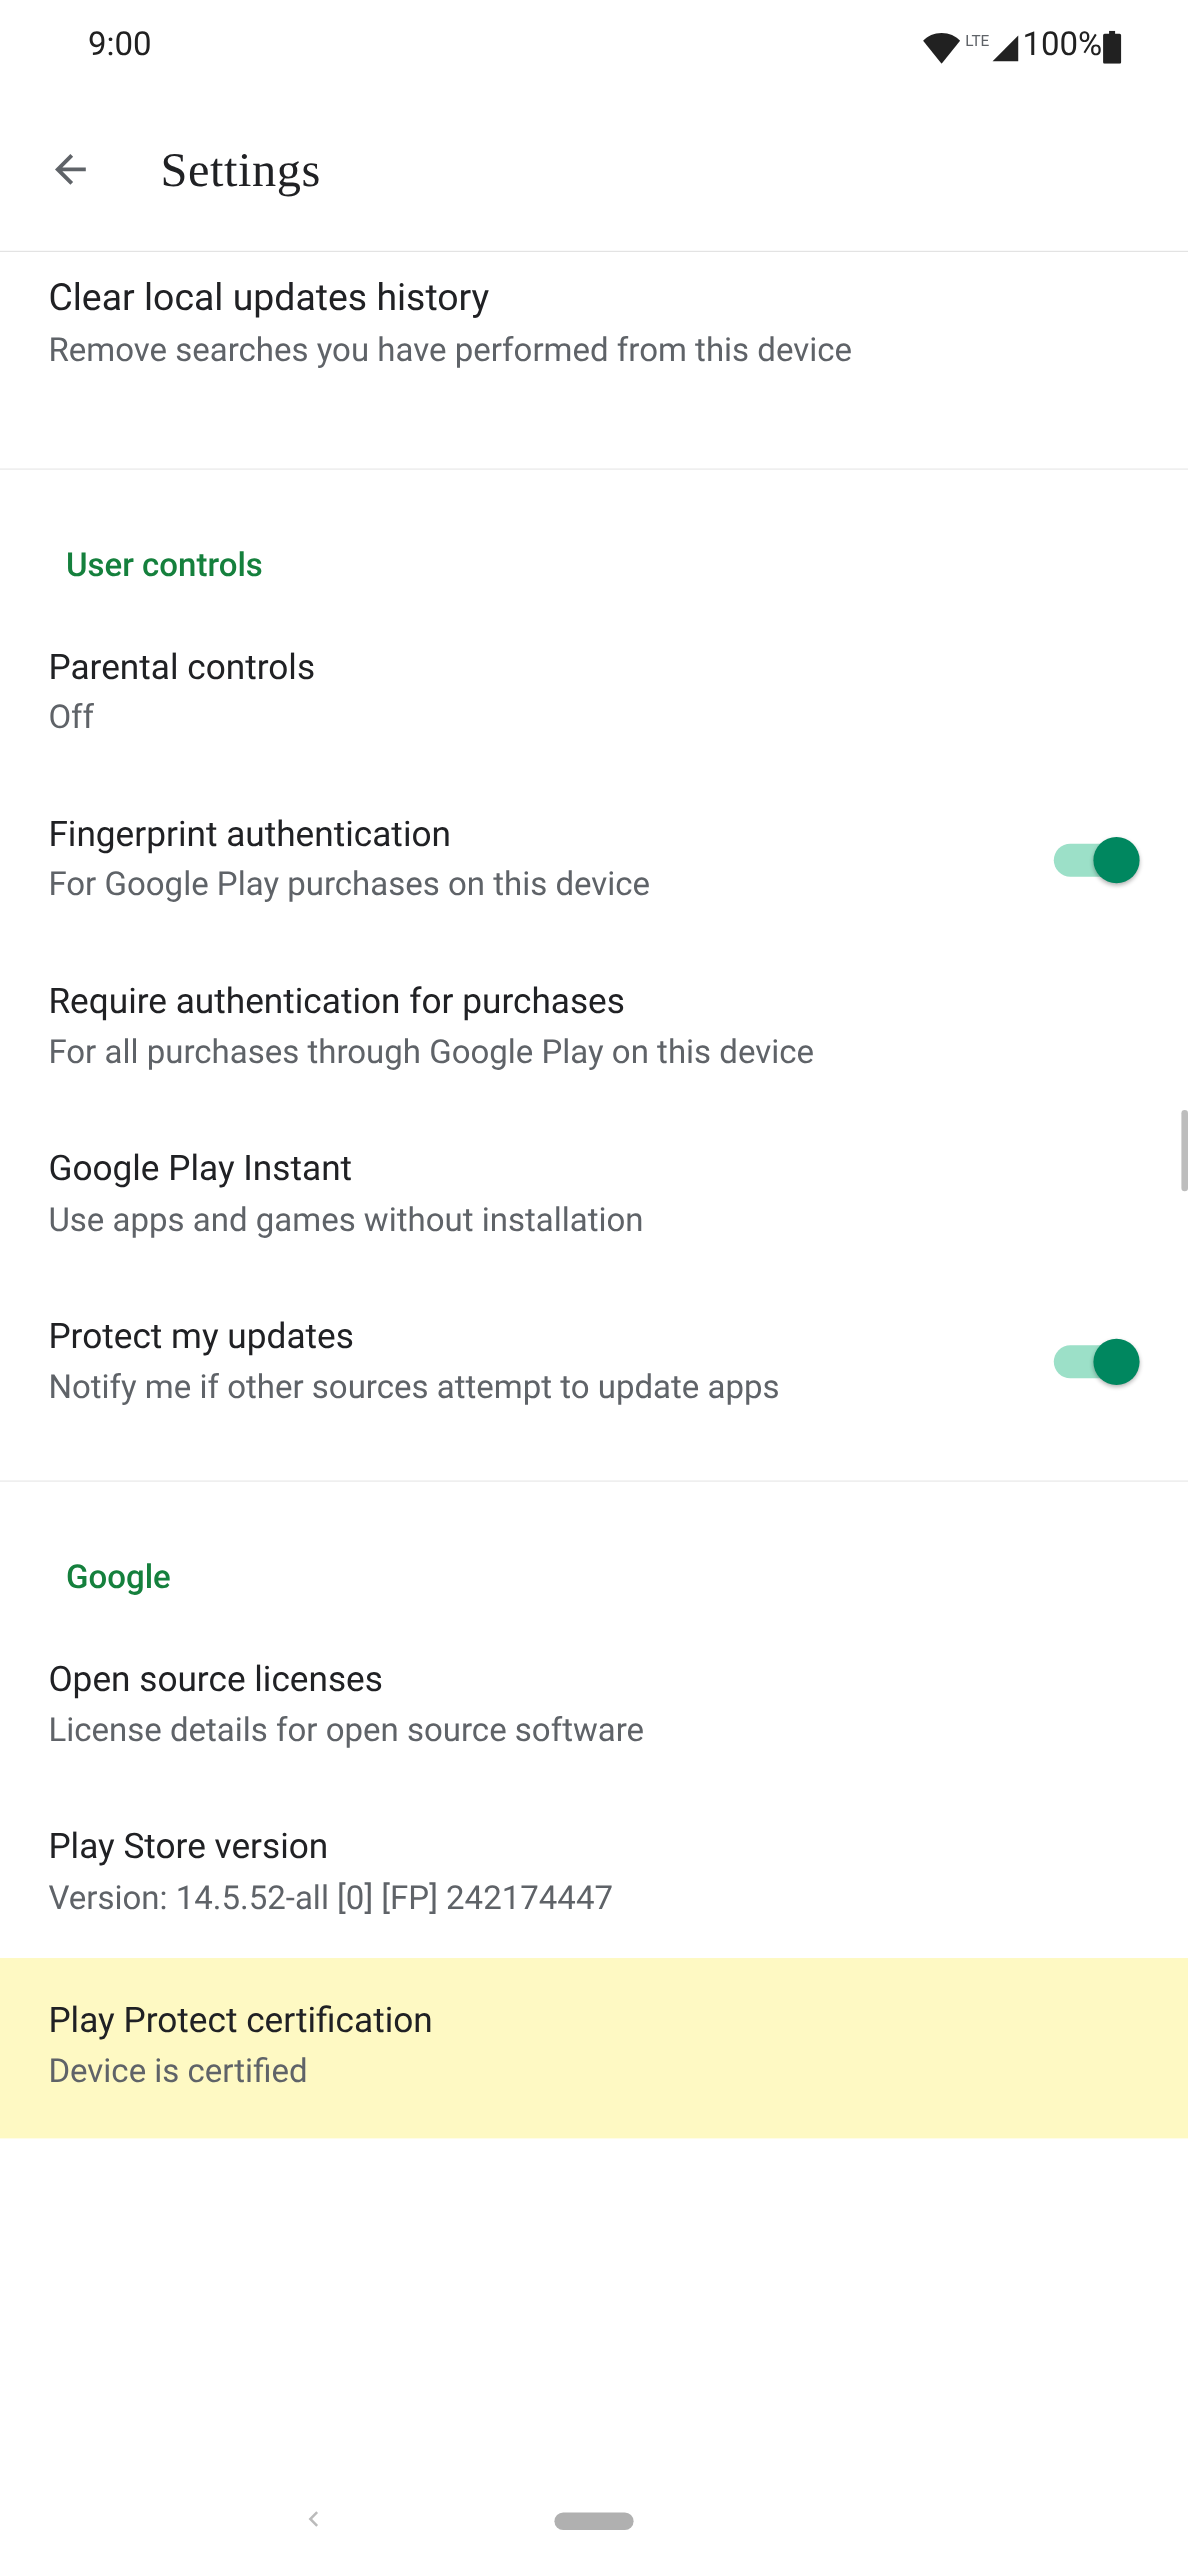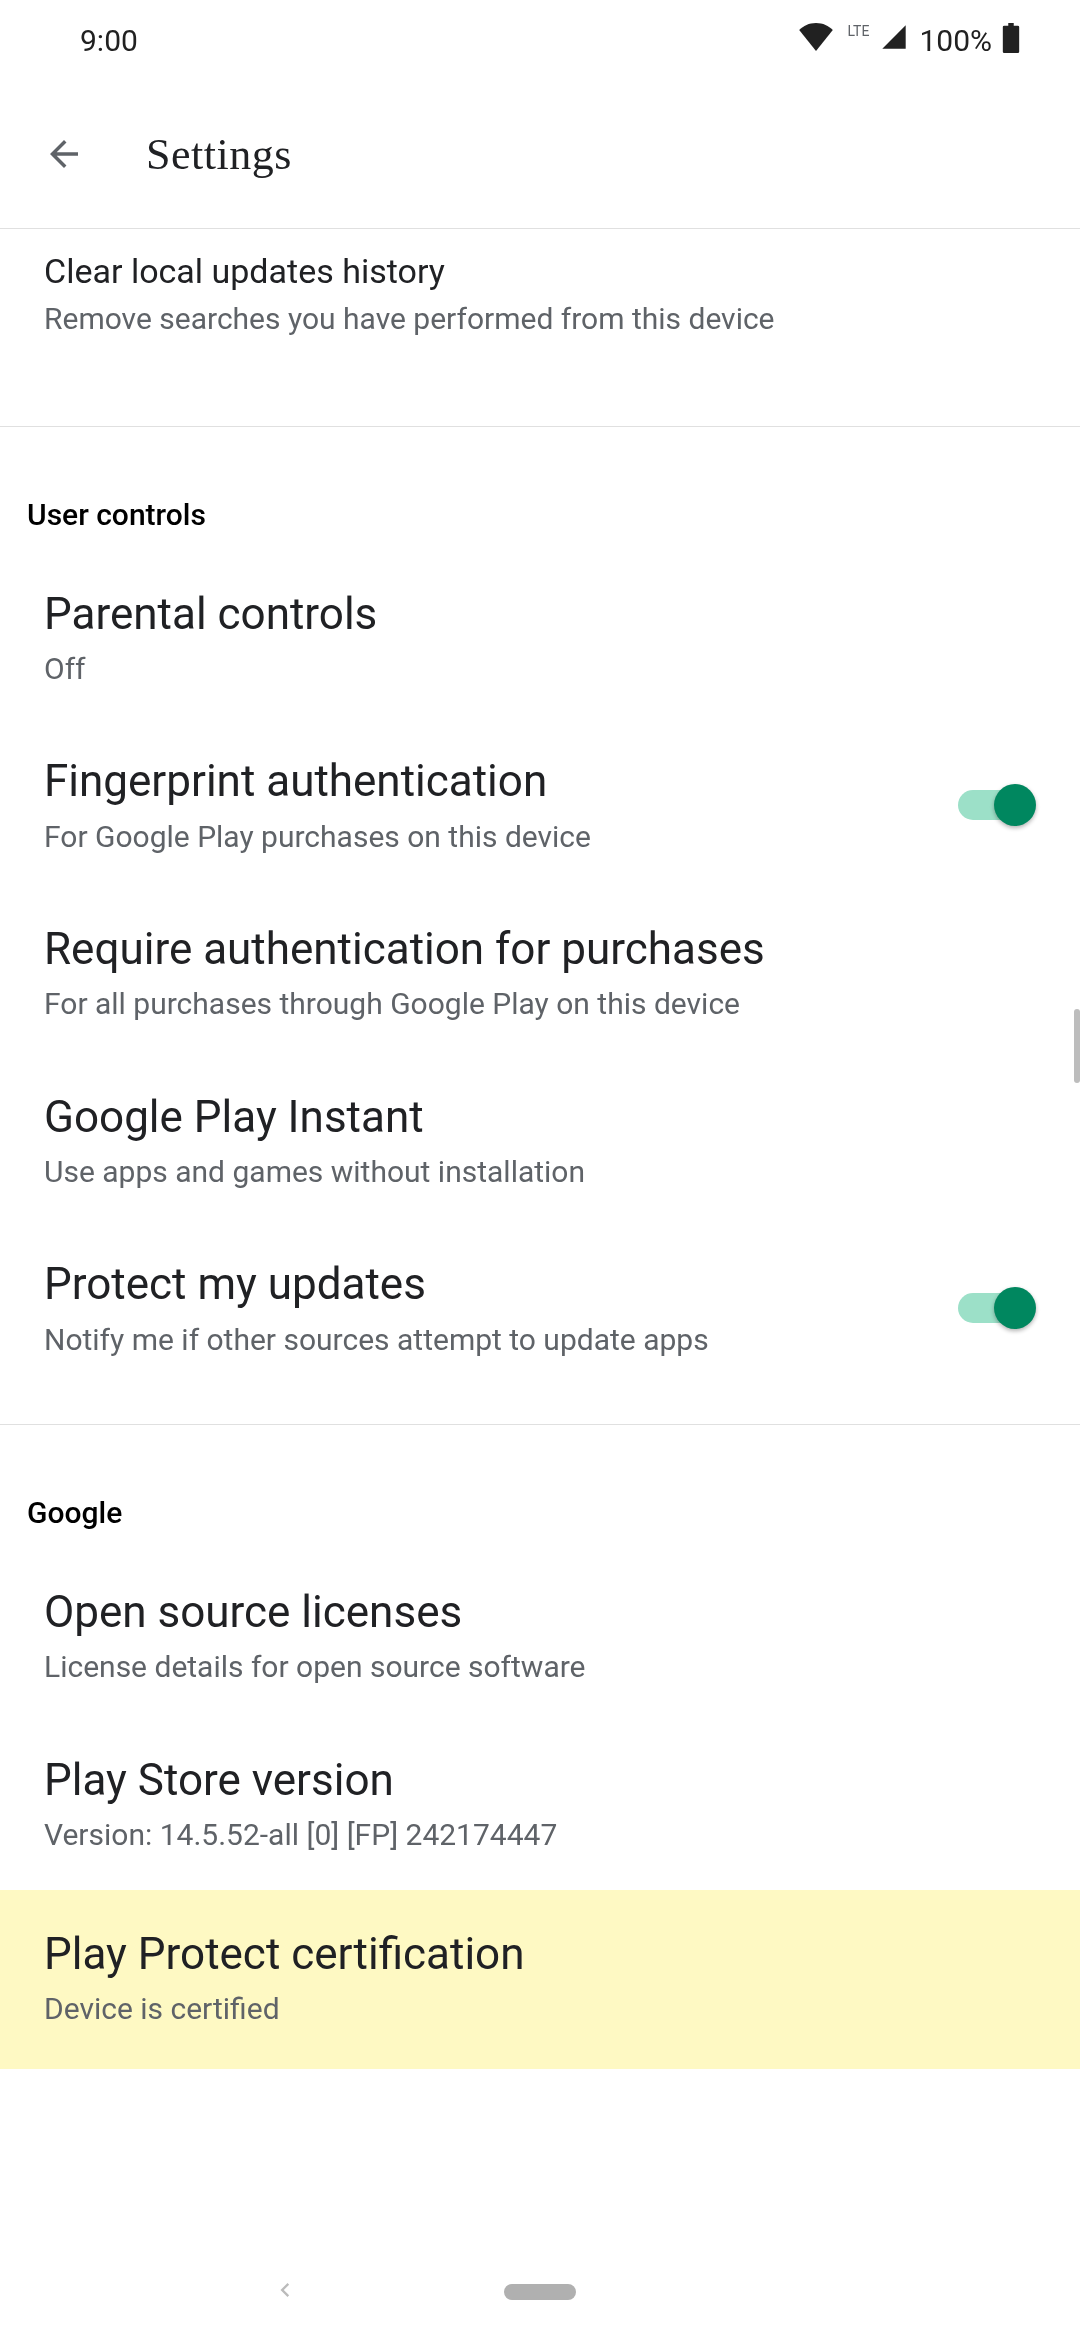--- a/index.html
+++ b/index.html
@@ -1,34 +1,34 @@
 <!DOCTYPE html>
 <html><head>
 <meta charset="utf-8">
 <style>
   * { box-sizing: border-box; margin: 0; padding: 0; }
   html, body { width: 1080px; height: 2340px; font-family: -apple-system, "Segoe UI", Roboto, sans-serif; background: #ffffff; color: #202124; overflow: hidden; }
   
   .status-bar { height: 80px; display: flex; align-items: center; justify-content: space-between; padding: 0 60px; font-size: 30px; color: #212121; }
   .status-left { font-weight: 400; padding-left: 20px; }
-  .status-right { display: flex; align-items: flex-start; gap: 10px; }
+  .status-right { display: flex; align-items: flex-end; }
   .status-right svg { display: block; }
   
   .app-bar { height: 148px; display: flex; align-items: center; padding: 0 32px; }
   .back-btn { width: 64px; height: 64px; display: flex; align-items: center; justify-content: center; }
   .title { font-size: 44px; font-weight: 500; margin-left: 50px; color: #202124; letter-spacing: 0.5px; font-family: Liberation Serif, serif; }
   
   .divider { height: 1px; background: #e0e0e0; }
   
   .section { background: #ffffff; }
-  .section-header { padding: 70px 27px 24px; font-size: 30px; color: #000000; font-weight: 500; }
+  .section-header { padding: 70px 60px 24px; font-size: 30px; color: #15803d; font-weight: 500; }
   
   .row { padding: 30px 44px 34px; display: flex; align-items: center; justify-content: space-between; }
   .row-text { flex: 1; padding-right: 30px; }
-  .row-title { font-size: 44px; color: #202124; font-weight: 400; line-height: 1.3; }
+  .row-title { font-size: 32px; color: #202124; font-weight: 400; line-height: 1.3; }
   .row-sub { font-size: 30px; color: #5f6368; margin-top: 6px; line-height: 1.35; }
   
   .row.first-row { padding-top: 20px; padding-bottom: 36px; }
   .row.first-row .row-title { font-size: 34px; }
   
   .row.highlight { background: #fef9c3; }
   
   .switch { width: 78px; height: 42px; position: relative; flex-shrink: 0; }
   .switch .track { position: absolute; width: 60px; height: 30px; background: #9ce0c8; border-radius: 15px; top: 6px; left: 0; }
   .switch .thumb { position: absolute; width: 42px; height: 42px; background: #00875f; border-radius: 50%; top: 0; right: 0; box-shadow: 0 2px 4px rgba(0,0,0,0.3); }

